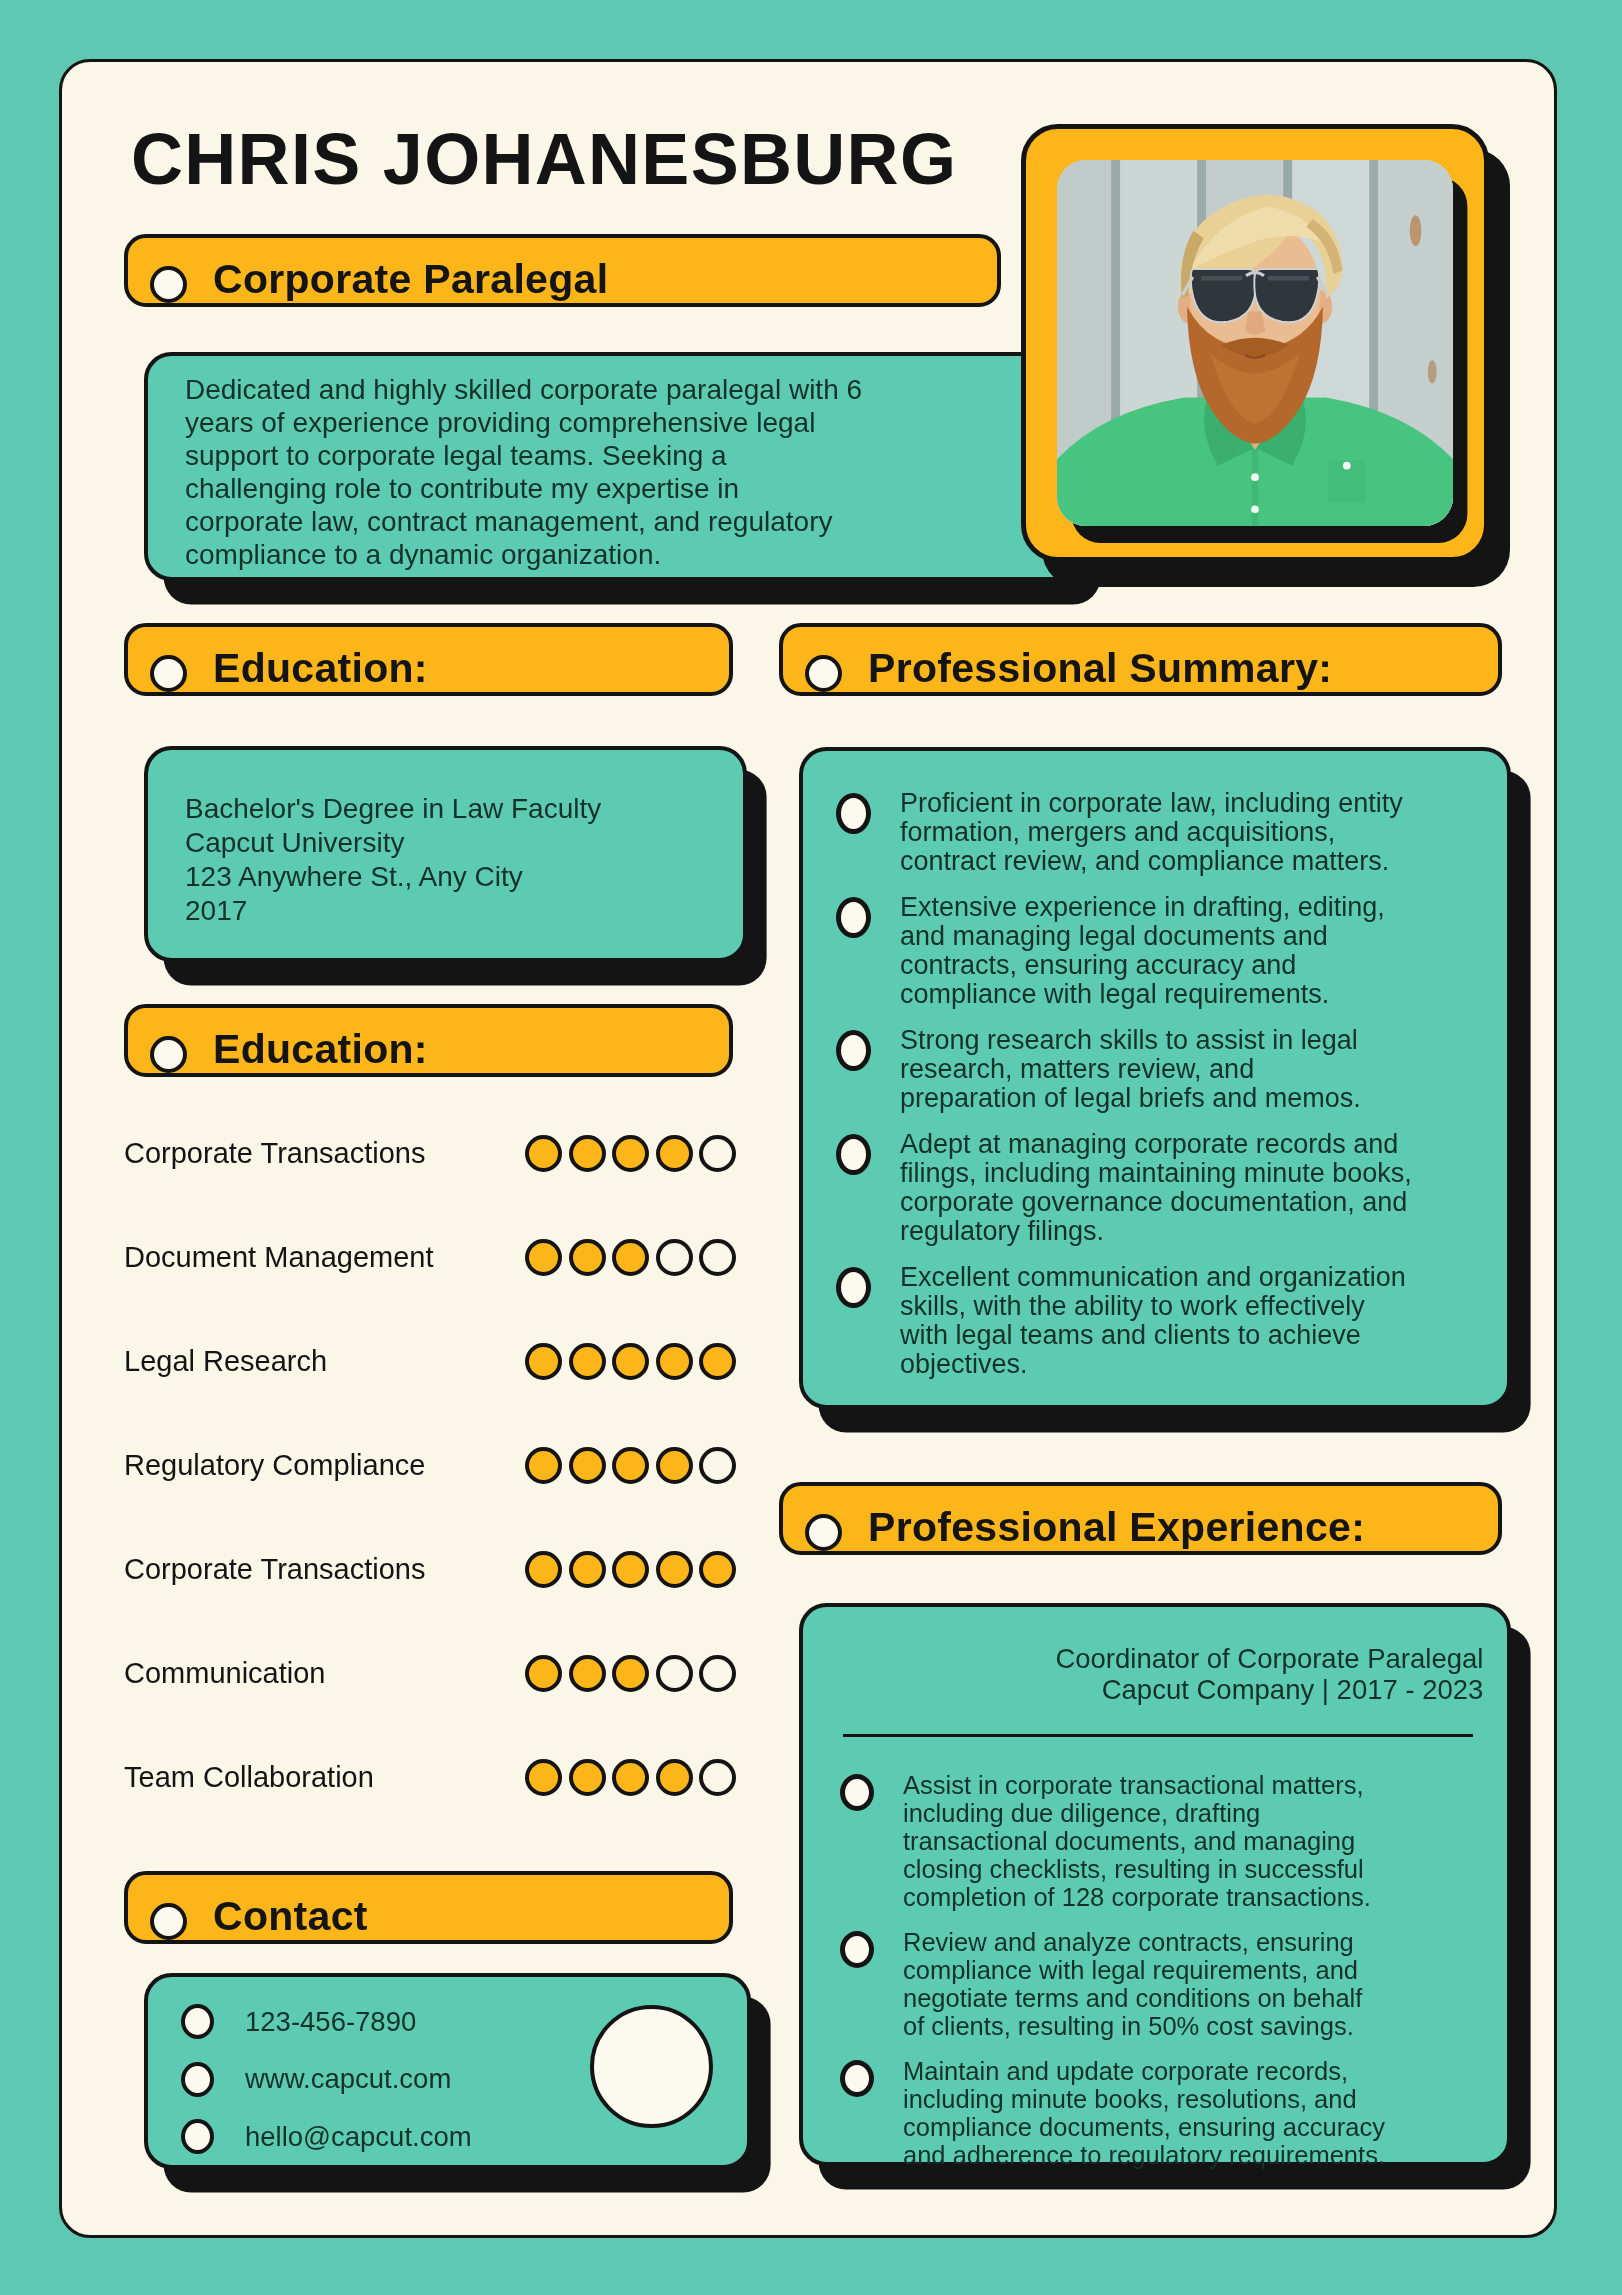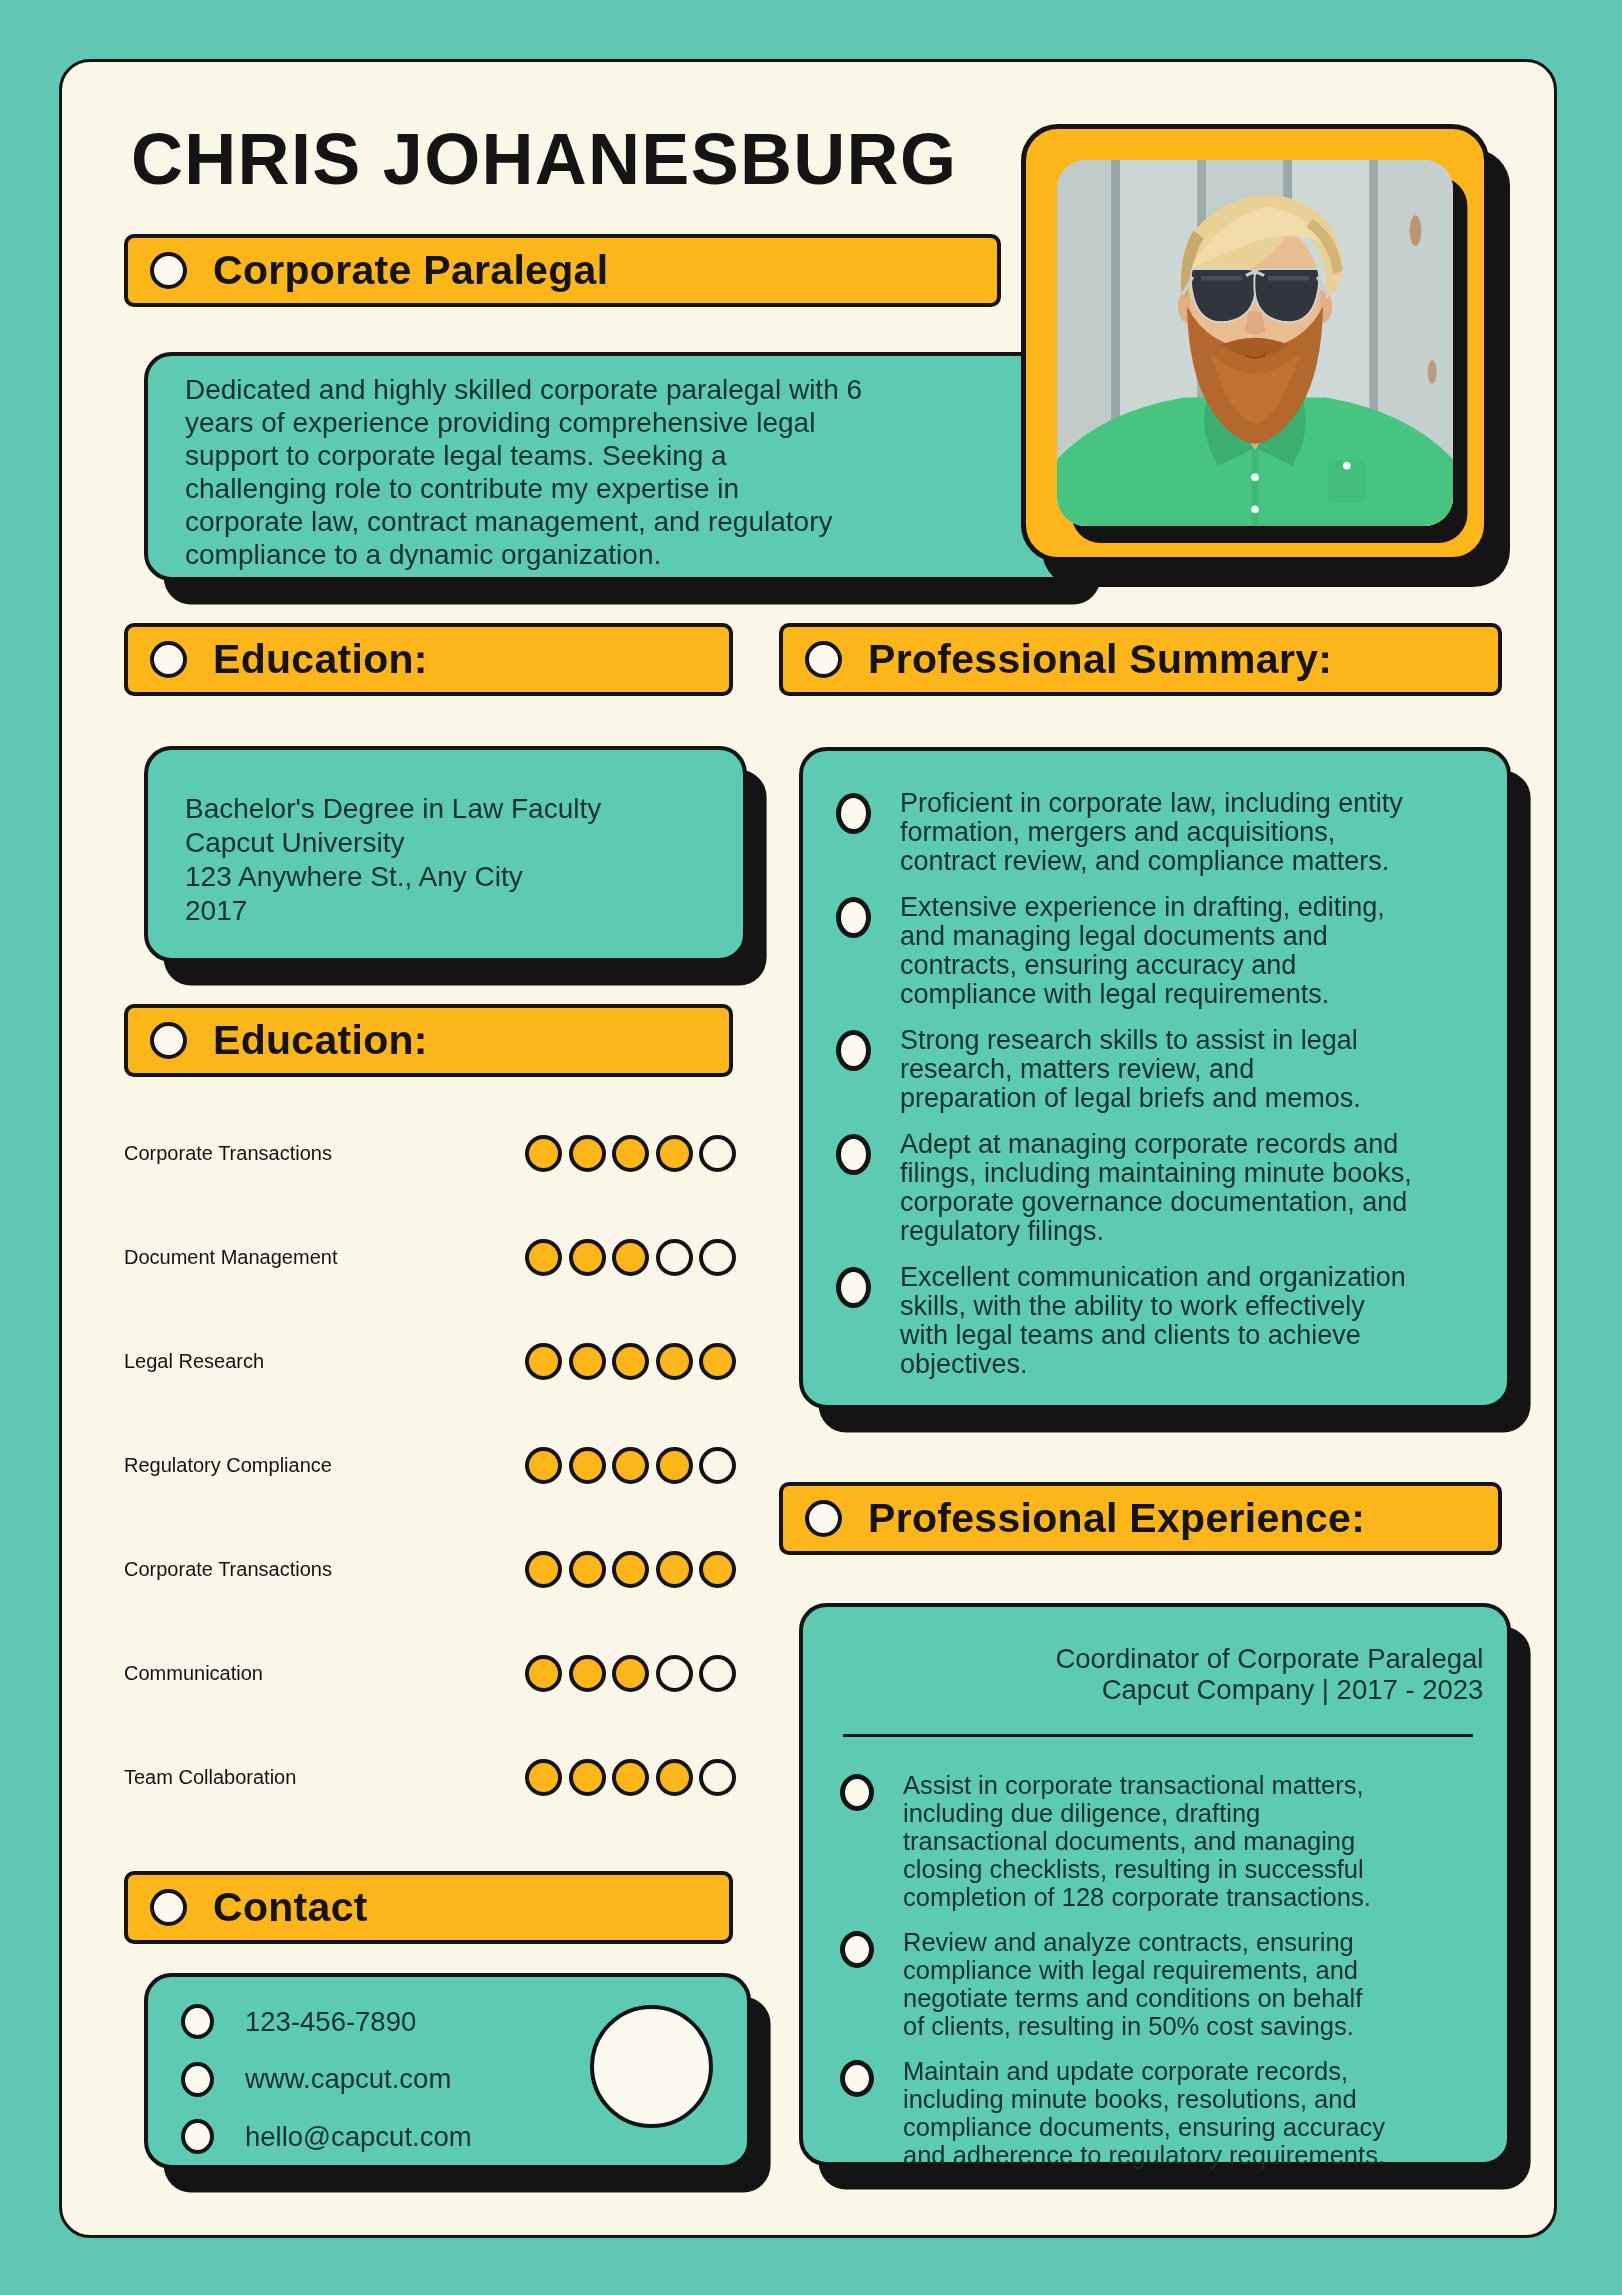--- a/index.html
+++ b/index.html
@@ -24,24 +24,24 @@
     border:3.9px solid var(--ink-black);
     border-radius:31px;
   }
   .name{
     position:absolute;left:69px;top:56px;margin:0;
     font-size:72px;font-weight:900;letter-spacing:1.3px;color:var(--ink-black);
     white-space:nowrap;
   }
   
   .banner{
-    position:absolute;display:flex;align-items:center;gap:26px;
+    position:absolute;display:flex;align-items:flex-end;gap:26px;
     background:var(--accent-yellow);
     border:4.6px solid var(--ink-black);
-    border-radius:10px;height:73px;padding-left:22px;
+    border-radius:22px;height:73px;padding-left:22px;
     font-size:41px;font-weight:700;letter-spacing:0.3px;
     white-space:nowrap;
   }
   .banner .dot-ic{
     width:37px;height:37px;border-radius:50%;flex:none;
     background:var(--bullet-white);border:4.6px solid var(--ink-black);
   }
   .banner.title-pill{left:62px;top:172px;width:877px;font-size:41px;font-weight:700;}
   .banner.b-edu1{left:62px;top:561px;width:609px;}
   .banner.b-sum{left:717px;top:561px;width:723px;}
@@ -73,21 +73,21 @@
   .bullet-text{font-size:27px;line-height:29px;white-space:pre-line;}
   .pe-box .bullet-item{margin-bottom:17px;}
   .pe-box .bullet-text{font-size:25.5px;line-height:28px;}
   .pe-box .bullet-ic{width:34px;height:37px;margin-top:2.6px;}
   .role{font-size:27.5px;line-height:31px;white-space:pre-line;margin-top:5.2px;text-align:right;}
   .pe-rule{border:none;border-top:3.3px solid var(--ink-black);margin:29px 10.5px 34px 2.6px;}
 
   
   .skills-list{position:absolute;left:62px;top:1064px;width:612px;display:flex;flex-direction:column;gap:50px;}
   .skill-row{display:flex;align-items:center;height:54px;}
-  .skill-label{flex:1;font-size:20px;color:var(--ink-black);}
+  .skill-label{flex:1;font-size:29px;color:var(--ink-black);}
   .skill-dots{display:flex;gap:6.5px;}
   .dot{width:37px;height:37px;border-radius:50%;border:4.6px solid var(--ink-black);}
   .dot.filled{background:var(--accent-yellow);}
   .dot.empty{background:var(--page-cream);}
 
   
   .contact-rows{display:flex;flex-direction:column;gap:15.7px;}
   .contact-row{display:flex;align-items:center;gap:31px;height:42px;}
   .contact-ic{width:33px;height:35px;border-radius:50%;flex:none;background:var(--bullet-white);border:4.6px solid var(--ink-black);}
   .contact-value{font-size:27.5px;color:#14312a;}

